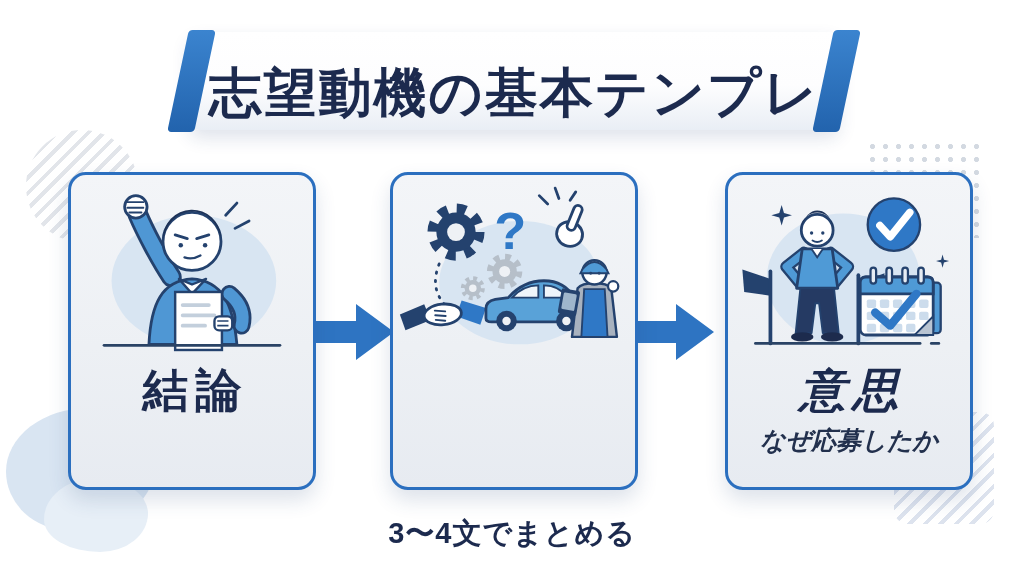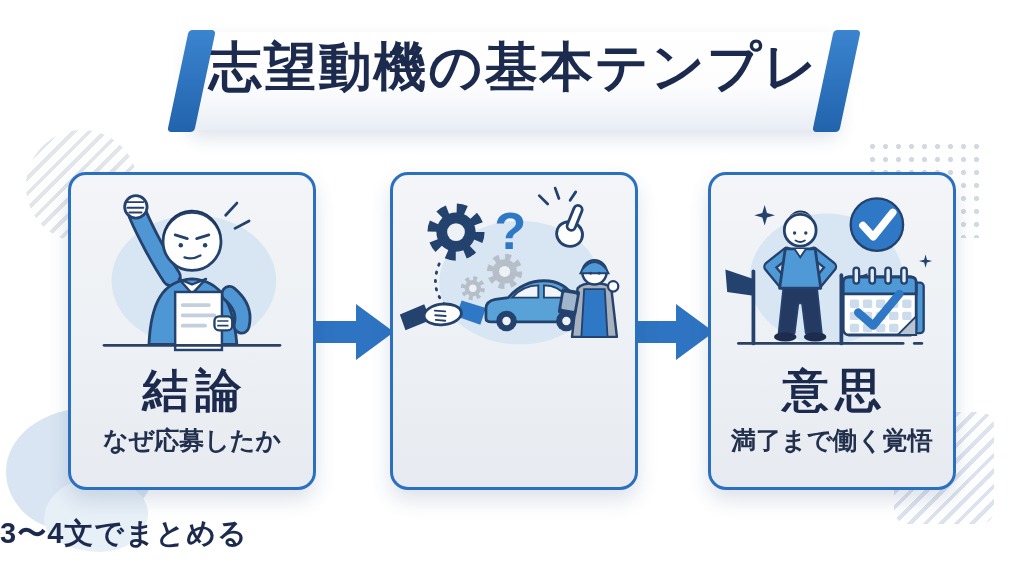--- a/index.html
+++ b/index.html
@@ -42,21 +42,21 @@
     left:894px;top:412px;width:100px;height:112px;border-radius:14px;
     background:repeating-linear-gradient(135deg,#dde3ee 0 4px,transparent 4px 11px);
   }
 
   
   .title-banner{position:absolute;left:176px;top:32px;width:676px;height:98px;z-index:3;}
   .title-box{
     position:absolute;left:13px;right:13px;top:0;bottom:0;border-radius:10px;
     background:linear-gradient(180deg,#ffffff 0%,#fdfdfe 55%,#e9eef5 100%);
     box-shadow:0 8px 18px rgba(30,60,110,.14);
-    display:flex;align-items:flex-start;justify-content:center;
+    display:flex;align-items:flex-end;justify-content:center;
   }
   .title-bar{
     position:absolute;top:-2px;width:27px;height:102px;
     background:linear-gradient(180deg,#3b84cf,#2263ad);
     transform:skewX(-12deg);border-radius:4px;
   }
   .title-bar.left{left:2px;}
   .title-bar.right{right:2px;}
   .page-title{
     font-size:53px;font-weight:900;color:var(--text-navy);
@@ -66,39 +66,39 @@
   
   .card{
     position:absolute;top:172px;width:248px;height:318px;box-sizing:border-box;
     border:3px solid var(--card-border);border-radius:18px;z-index:2;
     background:linear-gradient(180deg,#f3f5f8 0%,#edf0f4 55%,#e7ebf1 100%);
     box-shadow:0 10px 20px rgba(45,75,125,.16);
     display:flex;flex-direction:column;align-items:center;padding-top:4px;
   }
   .card-1{left:68px;}
   .card-2{left:390px;}
-  .card-3{left:708px;}
+  .card-3{left:725px;font-style:italic;}
   .illo{width:232px;height:182px;}
   .step-heading{
     font-size:46px;font-weight:900;color:var(--text-navy);
     letter-spacing:7px;line-height:54px;margin-top:2px;text-indent:7px;
   }
   .step-subtitle{
     font-size:25px;font-weight:800;color:#22304d;line-height:32px;margin-top:7px;
     white-space:nowrap;
   }
 
   
   .flow-arrow{position:absolute;top:301px;width:84px;height:62px;z-index:1;}
   .flow-arrow-1{left:310px;}
   .flow-arrow-2{left:630px;}
 
   
   .footer-note{
-    position:absolute;left:0;top:514px;width:1024px;text-align:left;z-index:2;
+    position:absolute;left:0;top:514px;width:1024px;text-align:center;z-index:2;
     font-size:29px;font-weight:800;color:var(--text-navy);letter-spacing:1px;
   }
 </style>
 </head>
 <body>
 
 <div class="canvas">
 
   <div class="deco deco-striped-circle"></div>
   <div class="deco deco-blob"></div>
@@ -148,21 +148,20 @@
       </g>
       <g>
         <rect x="106" y="116" width="50" height="62" fill="#ffffff" stroke="#24426e" stroke-width="2.6"></rect>
         <path d="M114,130 h28 M114,141 h34 M114,152 h24" stroke="#c3cfdc" stroke-width="4" stroke-linecap="round"></path>
         <rect x="148" y="142" width="19" height="15" rx="5" fill="#ffffff" stroke="#24426e" stroke-width="2.5"></rect>
         <path d="M151,147 h12 M151,152 h12" stroke="#24426e" stroke-width="1.8"></path>
       </g>
       <line x1="30" y1="173" x2="218" y2="173" stroke="#2a4365" stroke-width="3" stroke-linecap="round"></line>
     </svg>
     <div class="step-heading">結論</div>
-    <div class="step-subtitle">なぜ応募したか</div>
   </div>
 
   <div class="card card-2">
     <svg class="illo" viewBox="0 0 248 185">
       <defs>
         <g id="gear">
           <circle r="25" fill="none" stroke="currentColor" stroke-width="11" stroke-dasharray="9.8 9.84"></circle>
           <circle r="21" fill="currentColor"></circle>
           <circle r="9.5" fill="#eef1f5"></circle>
         </g>
@@ -274,18 +273,18 @@
       <g fill="#24426e">
         <path d="M52,23 L54.5,31.5 L63,34 L54.5,36.5 L52,45 L49.5,36.5 L41,34 L49.5,31.5 Z"></path>
         <path d="M224,76 L225.5,81.5 L231,83 L225.5,84.5 L224,90 L222.5,84.5 L217,83 L222.5,81.5 Z"></path>
       </g>
       <g stroke="#2a4365" stroke-width="3" stroke-linecap="round">
         <line x1="24" y1="171" x2="200" y2="171"></line>
         <line x1="212" y1="171" x2="220" y2="171"></line>
       </g>
     </svg>
     <div class="step-heading">意思</div>
-    <div class="step-subtitle">満了まで働く覚悟</div>
+    <div class="step-subtitle">なぜ応募したか</div>
   </div>
 
   <div class="footer-note">3〜4文でまとめる</div>
 
 </div>
 
 </body></html>

